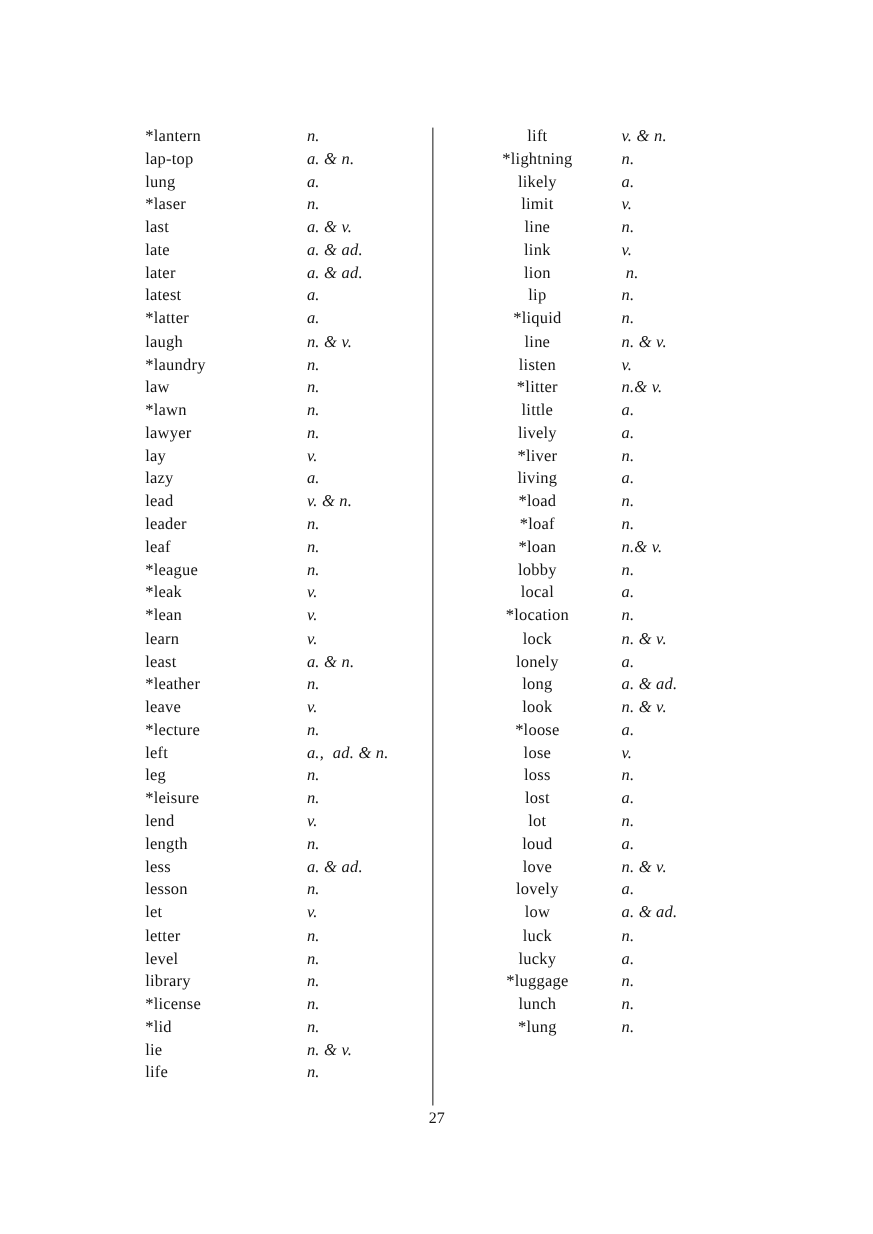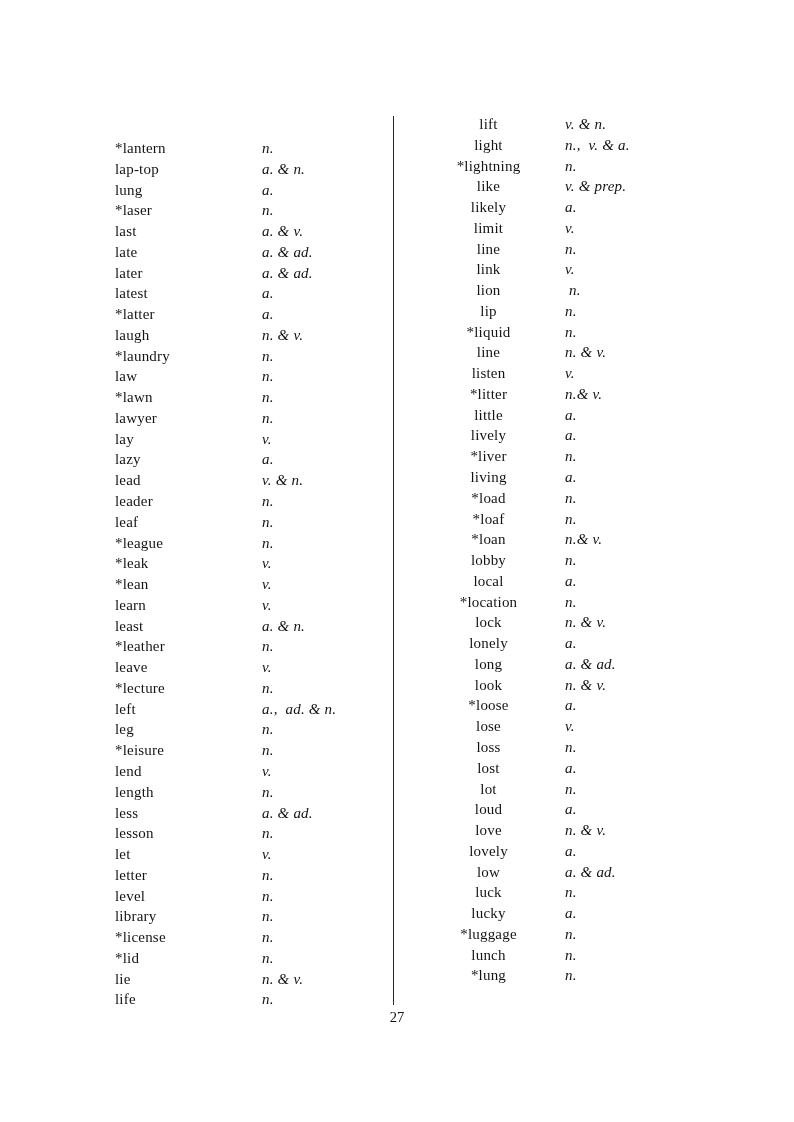--- a/index.html
+++ b/index.html
@@ -25,21 +25,21 @@
     left: 393px;
     top: 116px;
     width: 1.3px;
     height: 889px;
     background: #2a2a2a;
   }
   .col {
     position: absolute;
     top: 114px;
   }
-  .col-left  { left: 115px; width: 276px; margin-top: 24px; }
+  .col-left  { left: 132px; width: 276px; }
   .col-right { left: 412px; width: 310px; text-align: center; }
   .row {
     display: flex;
     height: 20.77px;
     line-height: 20.77px;
     font-size: 15px;
   }
   .word {
     flex: none;
     white-space: pre;
@@ -236,30 +236,22 @@
         <span class="word">life</span>
         <span class="pos">n.</span>
       </div>
     </div>
   <div class="col col-right">
       <div class="row">
         <span class="word">lift</span>
         <span class="pos">v. &amp; n.</span>
       </div>
       <div class="row">
-        <span class="word">light</span>
-        <span class="pos">n.,  v. &amp; a.</span>
-      </div>
-      <div class="row">
         <span class="word">*lightning</span>
         <span class="pos">n.</span>
-      </div>
-      <div class="row">
-        <span class="word">like</span>
-        <span class="pos">v. &amp; prep.</span>
       </div>
       <div class="row">
         <span class="word">likely</span>
         <span class="pos">a.</span>
       </div>
       <div class="row">
         <span class="word">limit</span>
         <span class="pos">v.</span>
       </div>
       <div class="row">

